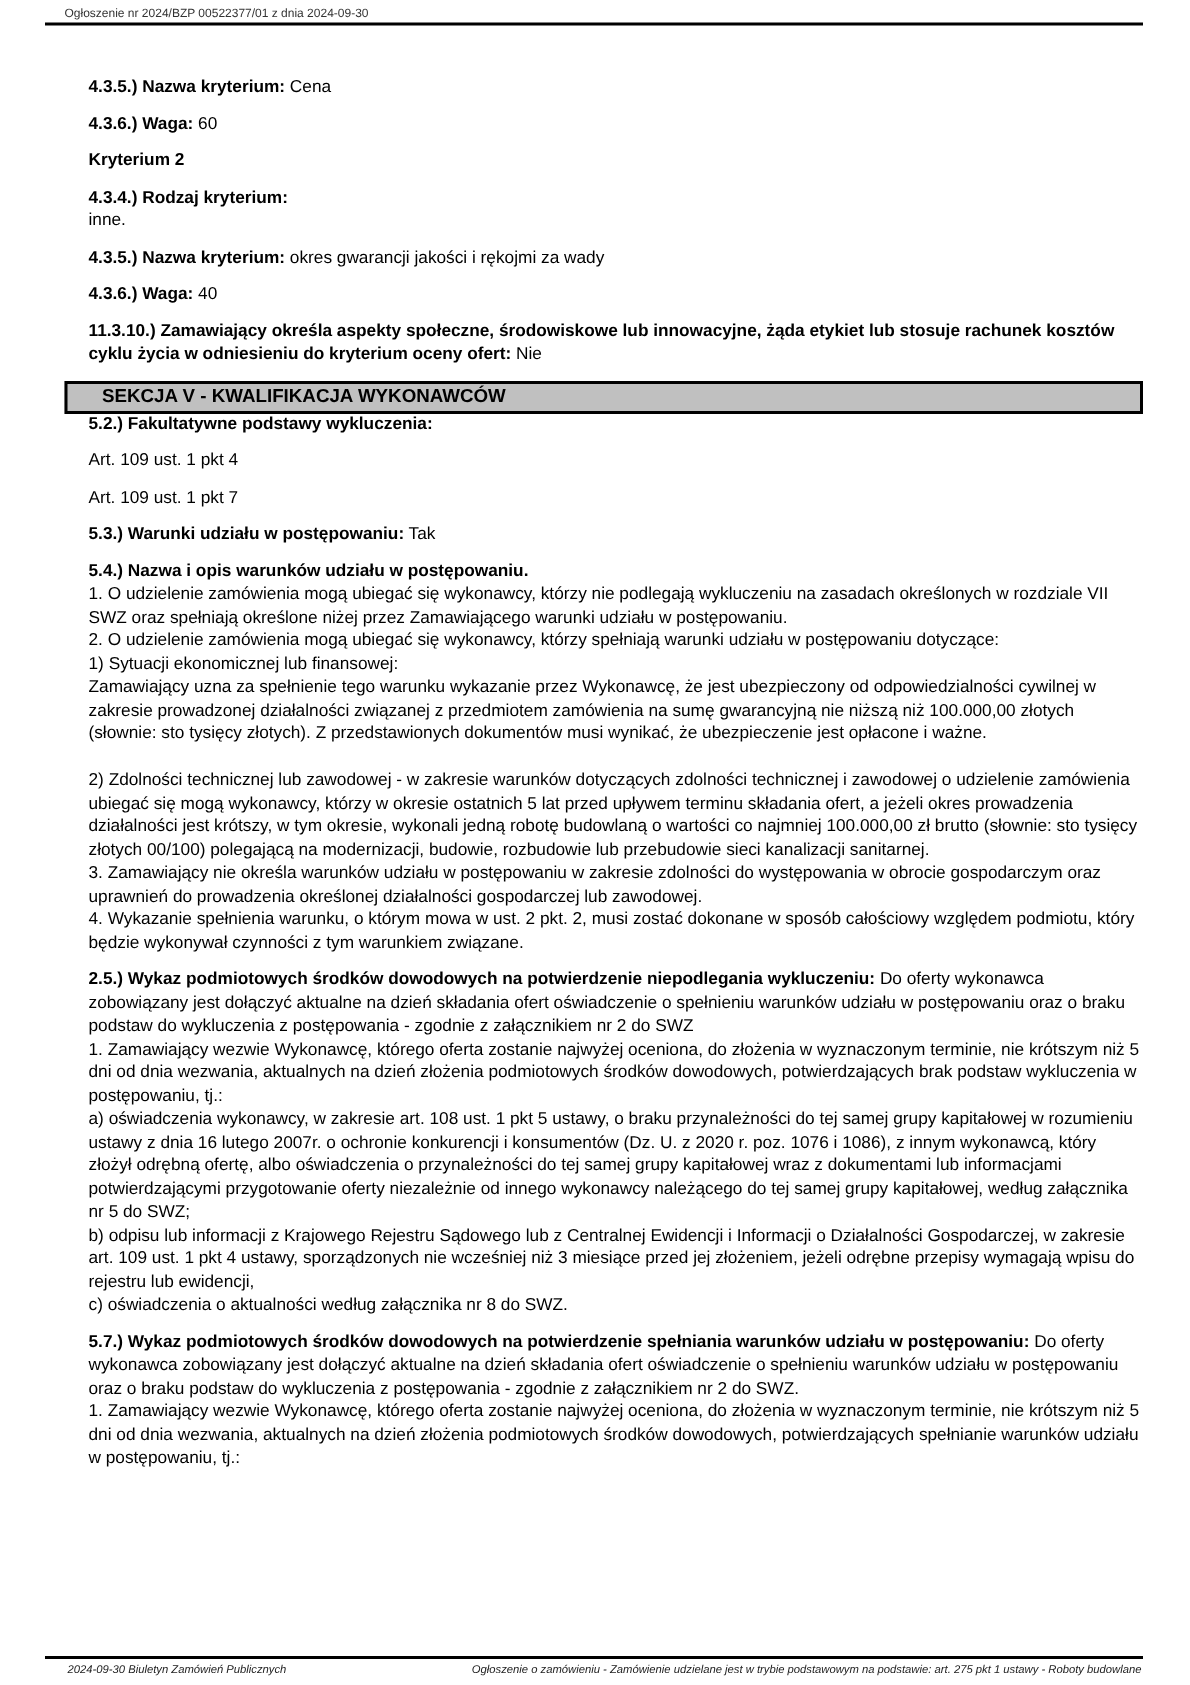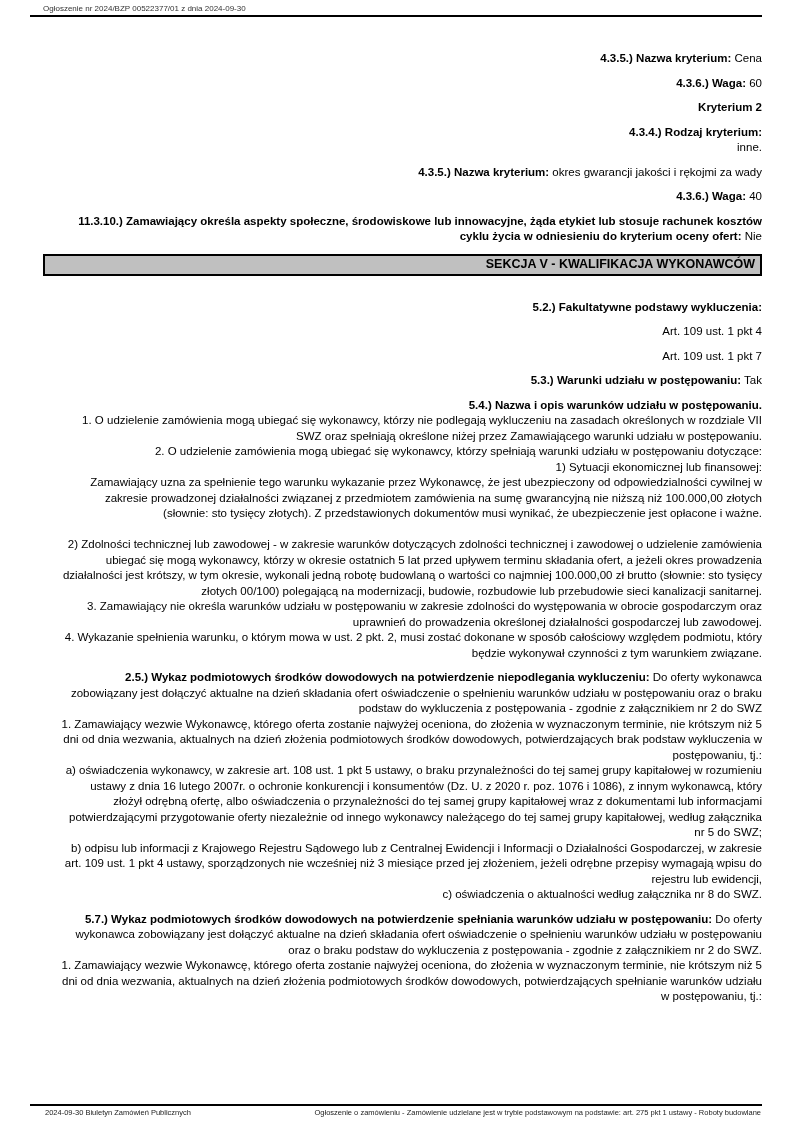--- a/index.html
+++ b/index.html
@@ -4,21 +4,20 @@
 <style>
   html, body { margin: 0; padding: 0; background: #ffffff; }
   .page {
     position: relative;
     width: 793px;
     height: 1123px;
     background: #ffffff;
     font-family: "Liberation Sans", sans-serif;
     color: #000000;
     overflow: hidden;
-    text-align: right;
   }
   
   .top-header-text {
     position: absolute;
     left: 43px;
     top: 4px;
     font-size: 8px;
     color: #333333;
   }
   .top-rule {
@@ -41,41 +40,42 @@
     margin: 0 0 9px 16px;
     white-space: pre-line;
   }
   .lbl { font-weight: bold; }
   .section-bar {
     background: #c0c0c0;
     border: 2px solid #000000;
     font-weight: bold;
     font-size: 12.5px;
     line-height: 15px;
-    padding: 1px 5px 2px 5px;
-    margin: 3px 0 24px 0;
+    padding: 1px 5px 2px 23px;
+    margin: 3px 0 0 0;
     white-space: normal;
   }
   
   .footer-rule {
     position: absolute;
     left: 30px;
     right: 31px;
     top: 1104px;
     border-top: 2px solid #000000;
   }
   .footer-row {
     position: absolute;
     left: 45px;
     right: 32px;
     top: 1108px;
     display: flex;
     justify-content: space-between;
     font-size: 7.5px;
     color: #222222;
+    font-style: italic;
   }
 </style>
 </head>
 <body>
 
 <div class="page">
 
   <div class="top-header-text">Ogłoszenie nr 2024/BZP 00522377/01 z dnia 2024-09-30</div>
   <div class="top-rule"></div>
 

